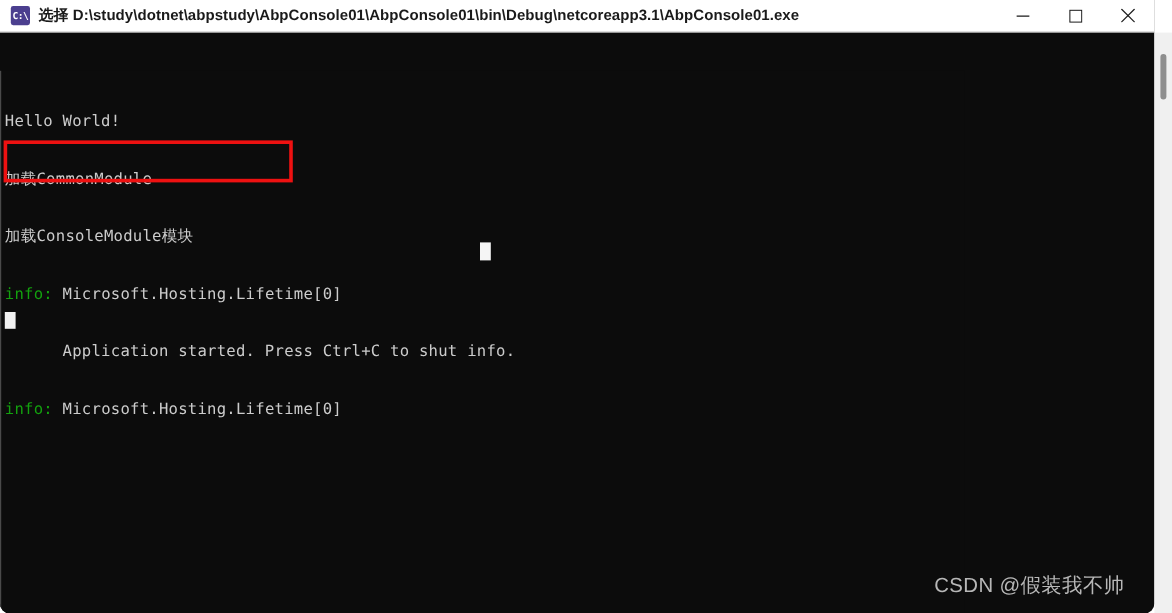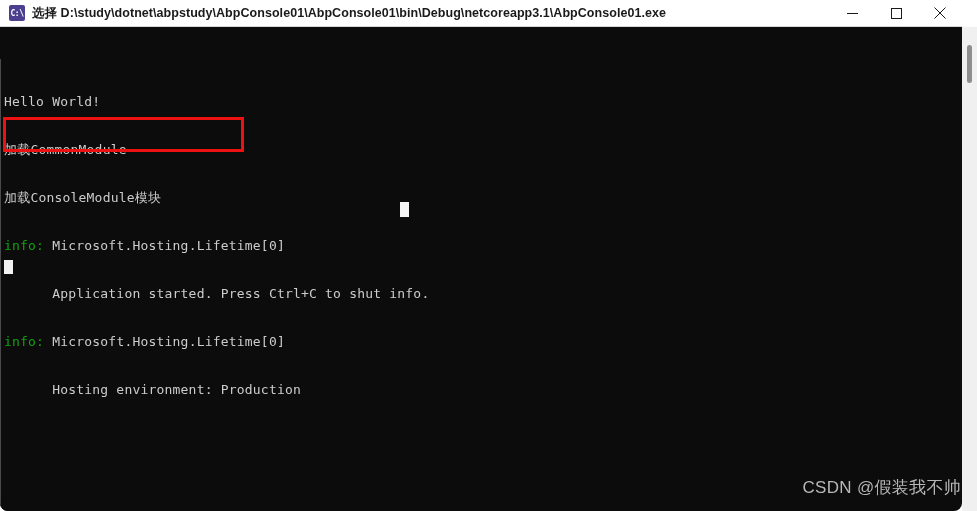--- a/index.html
+++ b/index.html
@@ -174,21 +174,21 @@
     right: 0;
     top: 0;
     width: 15px;
     height: 27px;
     background: #ffffff;
   }
 
   
   #watermark {
     position: absolute;
-    right: 16px;
+    right: 40px;
     bottom: 12px;
     font-family: "Liberation Sans", sans-serif;
     font-size: 17px;
     color: #b7b7b7;
     white-space: nowrap;
     letter-spacing: 0.3px;
   }
 </style>
 </head>
 <body>
@@ -227,21 +227,20 @@
 
     <div id="console-body">
 
       <div id="console-text">
         <div class="line"><span class="txt">Hello World!</span></div>
         <div class="line"><span class="txt">加载CommonModule</span></div>
         <div class="line"><span class="txt">加载ConsoleModule模块</span></div>
         <div class="line"><span class="lvl-info">info: </span><span class="txt">Microsoft.Hosting.Lifetime[0]</span></div>
         <div class="line"><span class="txt">      Application started. Press Ctrl+C to shut info.</span></div>
         <div class="line"><span class="lvl-info">info: </span><span class="txt">Microsoft.Hosting.Lifetime[0]</span></div>
-        <div class="line"><span class="txt">      Hosting environment: Production</span></div>
         
         
       </div>
 
       <div id="caret"></div>
 
       <div id="mouse-cursor"></div>
 
       <div id="annotation-box"></div>
     </div>

